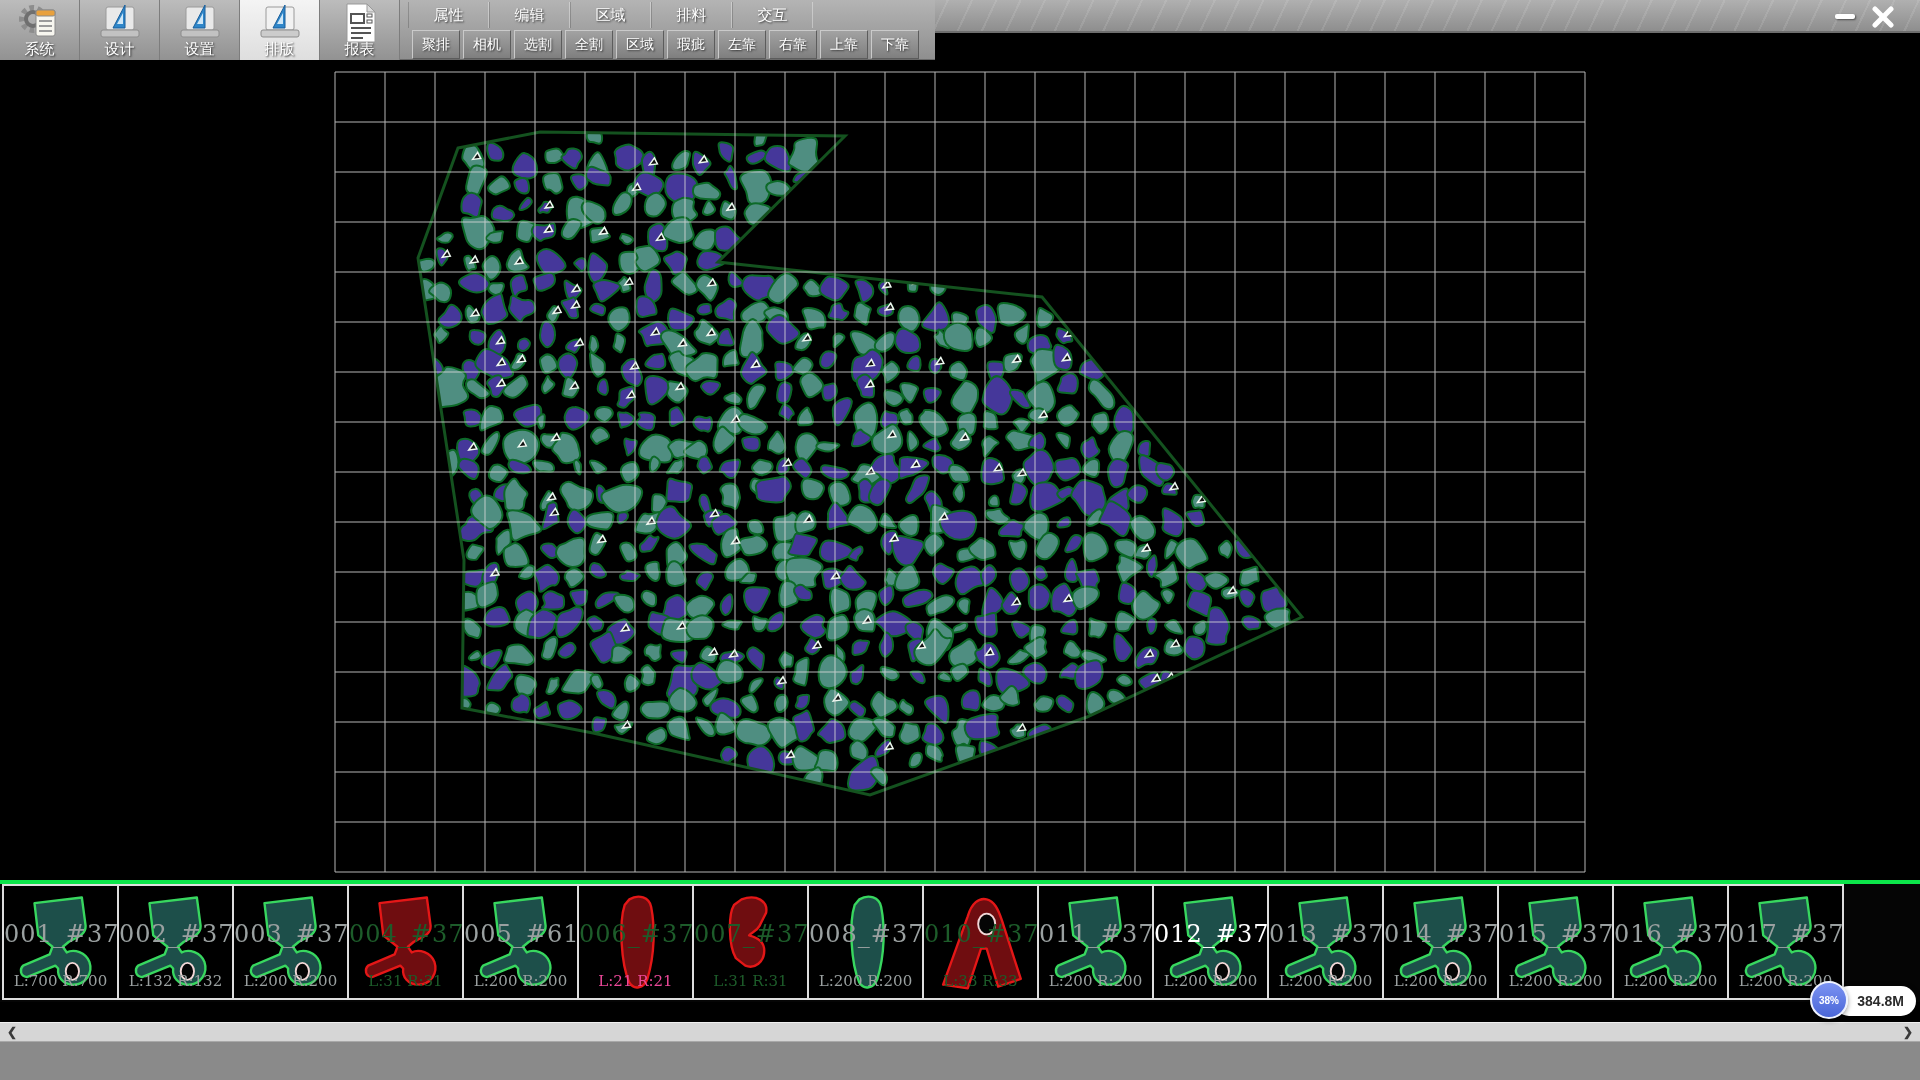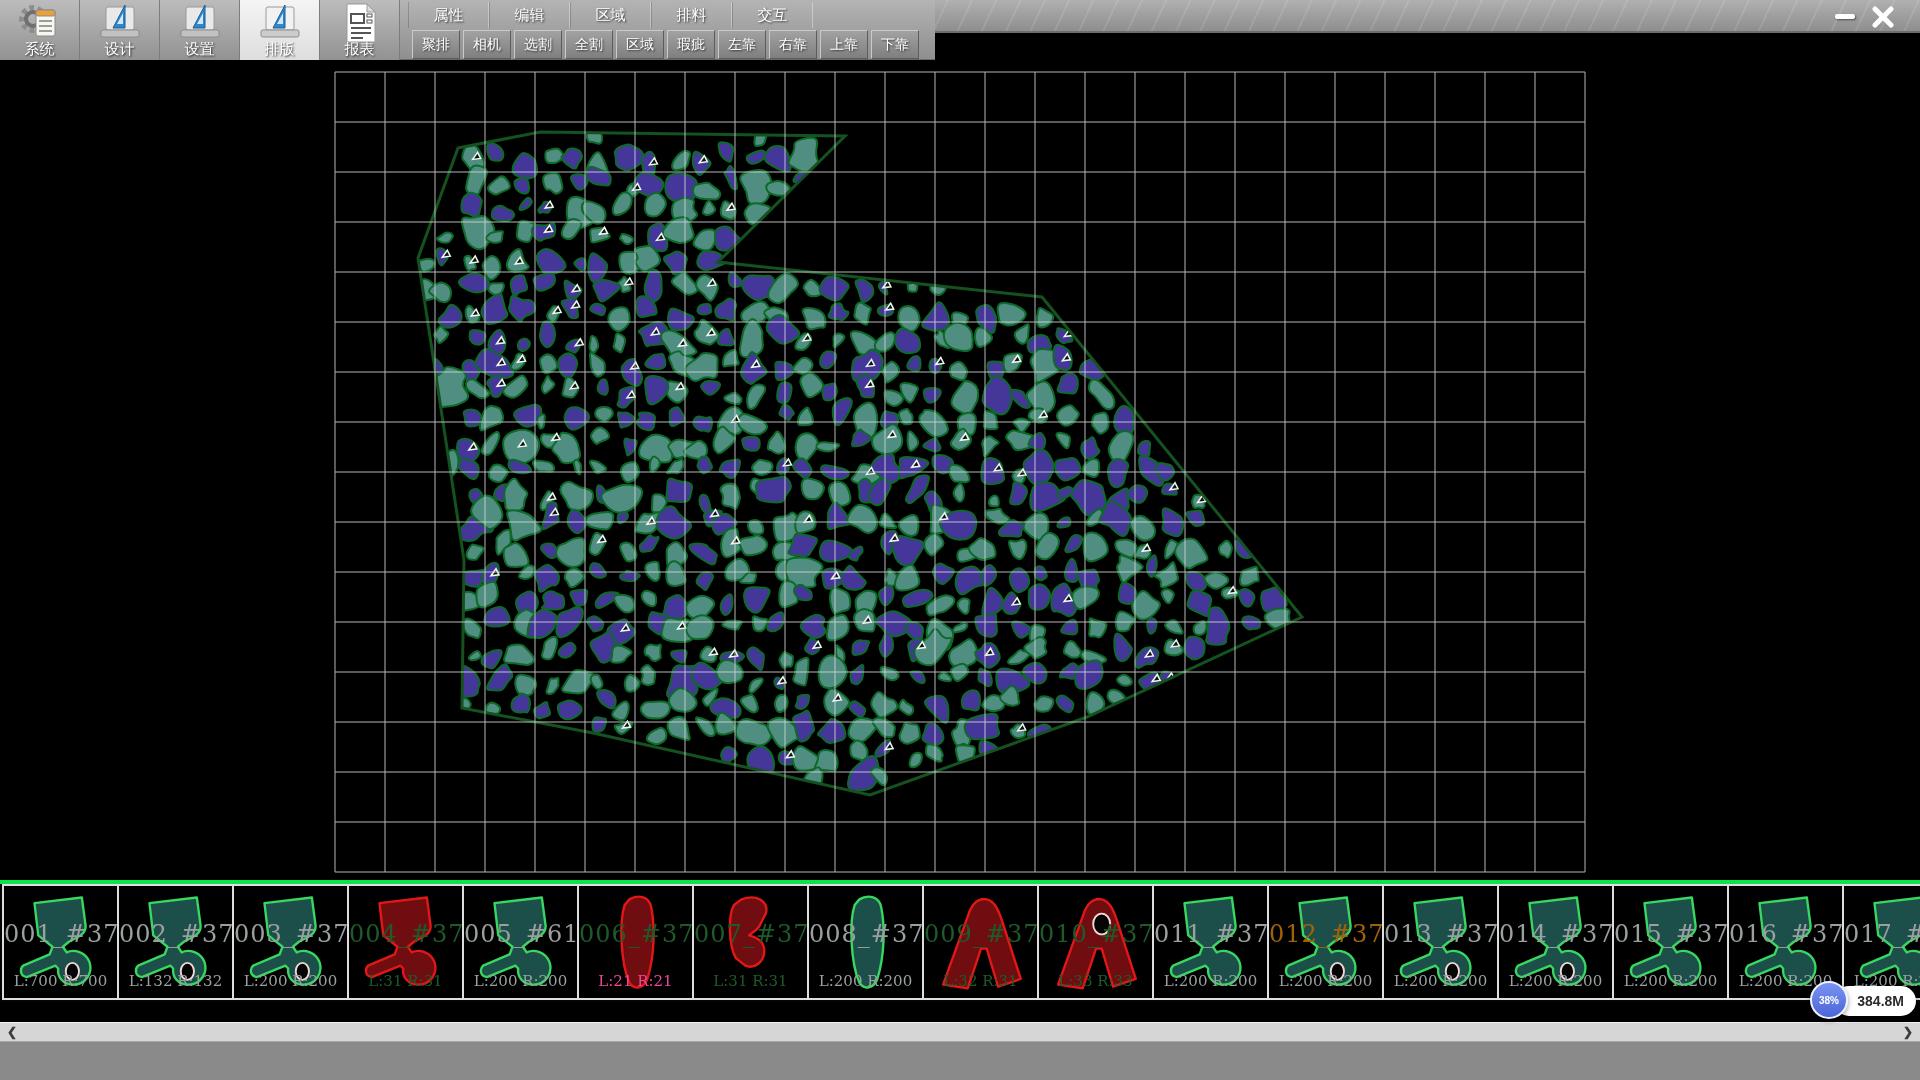--- a/index.html
+++ b/index.html
@@ -895,29 +895,27 @@
         </svg><div class="tlabel" style="color:#1d5c2a">004_#37</div><div class="tlr" style="color:#1d5c2a">L:31 R:31</div></div><div class="cell"><svg width="106" height="108" viewBox="0 0 104 114">
           <path d="M24,16 L74,10 L78,40 C78,50 68,52 60,57 L54,62 L58,68 C66,64 78,68 82,78 C86,90 78,102 65,102 C54,102 48,94 49,85 L46,82 L16,94 C9,93 8,86 12,82 L40,70 L43,62 L28,50 Z" fill="#1d4f4a" stroke="#38d75f" stroke-width="2.5" stroke-linejoin="round"></path>
         </svg><div class="tlabel" style="color:#9aa0a0">005_#61</div><div class="tlr" style="color:#9aa0a0">L:200 R:200</div></div><div class="cell"><svg width="106" height="108" viewBox="0 0 104 114">
           <path d="M45,12 C55,6 66,10 68,20 C72,40 72,70 64,96 C60,106 50,108 45,100 C36,80 34,36 40,18 Z" fill="#6f0d10" stroke="#e41717" stroke-width="2.5" stroke-linejoin="round"></path>
         </svg><div class="tlabel" style="color:#1d5c2a">006_#37</div><div class="tlr" style="color:#ec4899">L:21 R:21</div></div><div class="cell"><svg width="106" height="108" viewBox="0 0 104 114">
           <path d="M42,12 C58,6 70,14 68,26 L61,40 C58,46 52,47 50,50 C58,52 66,56 66,66 C66,78 56,86 46,82 L36,74 C28,60 28,28 34,18 Z" fill="#6f0d10" stroke="#e41717" stroke-width="2.5" stroke-linejoin="round"></path>
         </svg><div class="tlabel" style="color:#1d5c2a">007_#37</div><div class="tlr" style="color:#1d5c2a">L:31 R:31</div></div><div class="cell"><svg width="106" height="108" viewBox="0 0 104 114">
           <path d="M45,12 C55,6 66,10 68,20 C72,40 72,70 64,96 C60,106 50,108 45,100 C36,80 34,36 40,18 Z" fill="#1d4f4a" stroke="#38d75f" stroke-width="2.5" stroke-linejoin="round"></path>
         </svg><div class="tlabel" style="color:#9aa0a0">008_#37</div><div class="tlr" style="color:#9aa0a0">L:200 R:200</div></div><div class="cell"><svg width="106" height="108" viewBox="0 0 104 114">
           <path d="M12,102 L38,30 C42,16 50,10 58,12 C66,14 70,22 74,34 L94,96 L70,104 L58,64 L52,64 L38,106 Z" fill="#6f0d10" stroke="#e41717" stroke-width="2.5" stroke-linejoin="round"></path>
-        </svg><div class="tlabel" style="color:#1d5c2a">009_#37</div><div class="tlr" style="color:#1d5c2a">L:32 R:31</div></div><div class="cell"><svg width="106" height="108" viewBox="0 0 104 114">
-          <path d="M12,102 L38,30 C42,16 50,10 58,12 C66,14 70,22 74,34 L94,96 L70,104 L58,64 L52,64 L38,106 Z" fill="#6f0d10" stroke="#e41717" stroke-width="2.5" stroke-linejoin="round"></path>
           <ellipse cx="58" cy="38" rx="9" ry="11" fill="#050505" stroke="#f2d7d7" stroke-width="2"></ellipse>
         </svg><div class="tlabel" style="color:#1d5c2a">010_#37</div><div class="tlr" style="color:#1d5c2a">L:33 R:33</div></div><div class="cell"><svg width="106" height="108" viewBox="0 0 104 114">
           <path d="M24,16 L74,10 L78,40 C78,50 68,52 60,57 L54,62 L58,68 C66,64 78,68 82,78 C86,90 78,102 65,102 C54,102 48,94 49,85 L46,82 L16,94 C9,93 8,86 12,82 L40,70 L43,62 L28,50 Z" fill="#1d4f4a" stroke="#38d75f" stroke-width="2.5" stroke-linejoin="round"></path>
         </svg><div class="tlabel" style="color:#9aa0a0">011_#37</div><div class="tlr" style="color:#9aa0a0">L:200 R:200</div></div><div class="cell"><svg width="106" height="108" viewBox="0 0 104 114">
           <path d="M24,16 L74,10 L78,40 C78,50 68,52 60,57 L54,62 L58,68 C66,64 78,68 82,78 C86,90 78,102 65,102 C54,102 48,94 49,85 L46,82 L16,94 C9,93 8,86 12,82 L40,70 L43,62 L28,50 Z" fill="#1d4f4a" stroke="#38d75f" stroke-width="2.5" stroke-linejoin="round"></path>
           <ellipse cx="64" cy="88" rx="7" ry="9" fill="#050505" stroke="#f2d7d7" stroke-width="2"></ellipse>
-        </svg><div class="tlabel" style="color:#a16207">012_#37</div><div class="tlr" style="color:#9aa0a0">L:200 R:200</div></div><div class="cell"><svg width="106" height="108" viewBox="0 0 104 114">
+        </svg><div class="tlabel" style="color:#ffffff">012_#37</div><div class="tlr" style="color:#9aa0a0">L:200 R:200</div></div><div class="cell"><svg width="106" height="108" viewBox="0 0 104 114">
           <path d="M24,16 L74,10 L78,40 C78,50 68,52 60,57 L54,62 L58,68 C66,64 78,68 82,78 C86,90 78,102 65,102 C54,102 48,94 49,85 L46,82 L16,94 C9,93 8,86 12,82 L40,70 L43,62 L28,50 Z" fill="#1d4f4a" stroke="#38d75f" stroke-width="2.5" stroke-linejoin="round"></path>
           <ellipse cx="64" cy="88" rx="7" ry="9" fill="#050505" stroke="#f2d7d7" stroke-width="2"></ellipse>
         </svg><div class="tlabel" style="color:#9aa0a0">013_#37</div><div class="tlr" style="color:#9aa0a0">L:200 R:200</div></div><div class="cell"><svg width="106" height="108" viewBox="0 0 104 114">
           <path d="M24,16 L74,10 L78,40 C78,50 68,52 60,57 L54,62 L58,68 C66,64 78,68 82,78 C86,90 78,102 65,102 C54,102 48,94 49,85 L46,82 L16,94 C9,93 8,86 12,82 L40,70 L43,62 L28,50 Z" fill="#1d4f4a" stroke="#38d75f" stroke-width="2.5" stroke-linejoin="round"></path>
           <ellipse cx="64" cy="88" rx="7" ry="9" fill="#050505" stroke="#f2d7d7" stroke-width="2"></ellipse>
         </svg><div class="tlabel" style="color:#9aa0a0">014_#37</div><div class="tlr" style="color:#9aa0a0">L:200 R:200</div></div><div class="cell"><svg width="106" height="108" viewBox="0 0 104 114">
           <path d="M24,16 L74,10 L78,40 C78,50 68,52 60,57 L54,62 L58,68 C66,64 78,68 82,78 C86,90 78,102 65,102 C54,102 48,94 49,85 L46,82 L16,94 C9,93 8,86 12,82 L40,70 L43,62 L28,50 Z" fill="#1d4f4a" stroke="#38d75f" stroke-width="2.5" stroke-linejoin="round"></path>
         </svg><div class="tlabel" style="color:#9aa0a0">015_#37</div><div class="tlr" style="color:#9aa0a0">L:200 R:200</div></div><div class="cell"><svg width="106" height="108" viewBox="0 0 104 114">
           <path d="M24,16 L74,10 L78,40 C78,50 68,52 60,57 L54,62 L58,68 C66,64 78,68 82,78 C86,90 78,102 65,102 C54,102 48,94 49,85 L46,82 L16,94 C9,93 8,86 12,82 L40,70 L43,62 L28,50 Z" fill="#1d4f4a" stroke="#38d75f" stroke-width="2.5" stroke-linejoin="round"></path>
         </svg><div class="tlabel" style="color:#9aa0a0">016_#37</div><div class="tlr" style="color:#9aa0a0">L:200 R:200</div></div><div class="cell"><svg width="106" height="108" viewBox="0 0 104 114">

